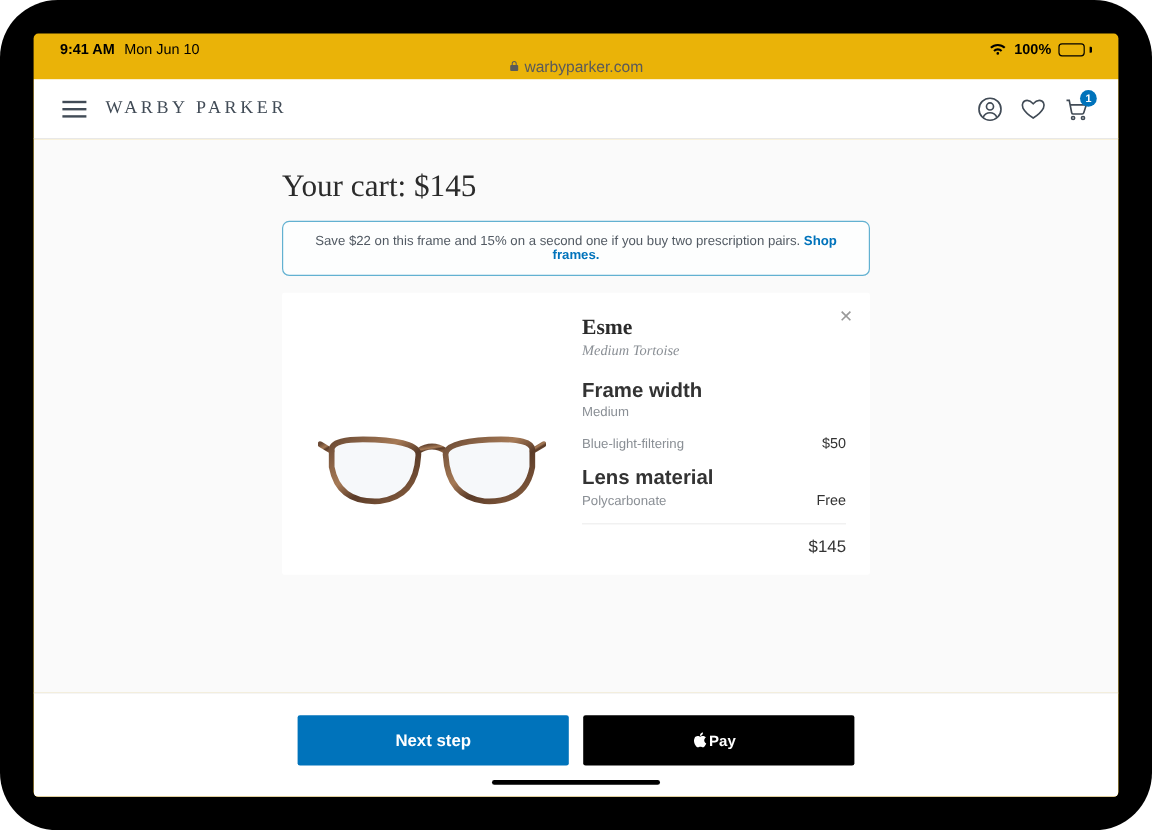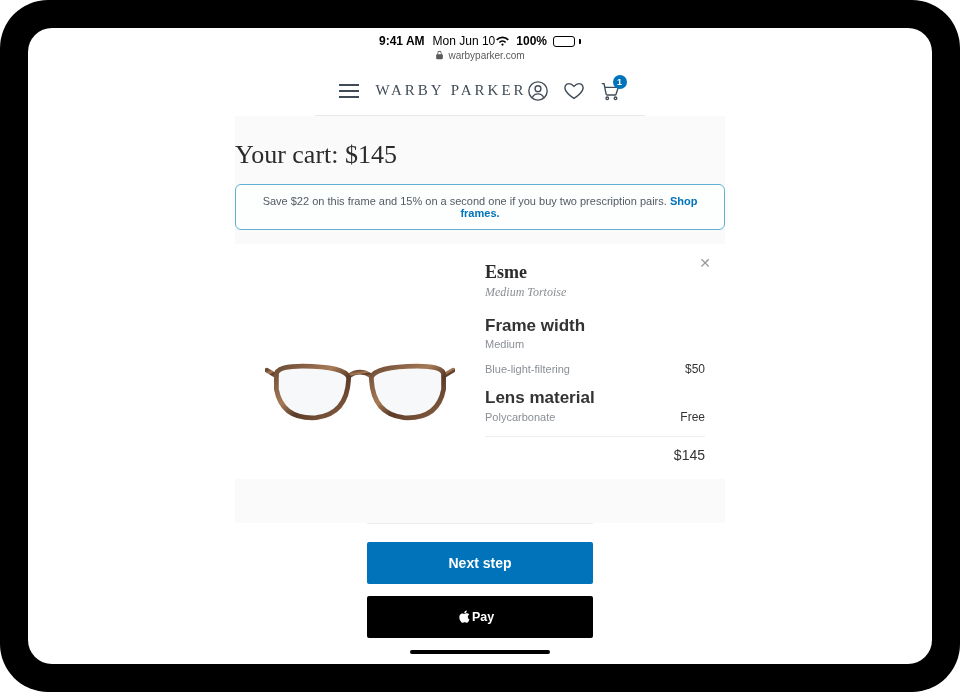--- a/index.html
+++ b/index.html
@@ -5,41 +5,41 @@
   * { box-sizing: border-box; margin: 0; padding: 0; }
   html, body { width: 960px; height: 692px; background: #fff; font-family: -apple-system, "Helvetica Neue", Arial, sans-serif; }
 
   
   .device {
     position: absolute; left: 0; top: 0; width: 960px; height: 692px;
     background: #000; border-radius: 48px;
   }
   .screen {
     position: absolute; left: 28px; top: 28px; right: 28px; bottom: 28px;
-    background: #ffffff; border-radius: 24px; overflow: hidden;
-    display: flex; flex-direction: column; align-items: center;
+    background: #eab308; border-radius: 4px; overflow: hidden;
+    display: flex; flex-direction: column;
   }
 
   
   .statusbar {
     height: 26px; display: flex; align-items: center; justify-content: space-between;
     padding: 0 22px; font-size: 12px; font-weight: 600; color: #000;
   }
   .statusbar .left { display: flex; gap: 8px; align-items: center; }
   .statusbar .right { display: flex; gap: 6px; align-items: center; }
   .wifi svg { width: 15px; height: 11px; display:block; }
   .battery { display:flex; align-items:center; gap:4px; }
   .battery-body { width: 22px; height: 11px; border: 1px solid #000; border-radius: 3px; position: relative; padding:1px; }
   .battery-fill { width: 100%; height: 100%; background:#000; border-radius:1px; }
   .battery-cap { width: 2px; height: 5px; background:#000; border-radius: 0 1px 1px 0; }
 
   
   .urlbar {
     height: 14px; display:flex; align-items:center; justify-content:center;
-    font-size: 10px; color:#5a5a5a; gap:4px; margin-top:-6px; margin-bottom:4px;
+    font-size: 13px; color:#5a5a5a; gap:4px; margin-top:-6px; margin-bottom:4px;
   }
   .lock-icon svg { width:9px; height:10px; display:block; }
 
   
   .site-header {
     height: 50px; display:flex; align-items:center; justify-content:space-between;
     padding: 0 24px; border-bottom: 1px solid #e8e8e8; background:#fff;
   }
   .site-header-left { display:flex; align-items:center; gap:16px; }
   .hamburger { display:flex; flex-direction:column; gap:4px; cursor:pointer; }
@@ -81,21 +81,20 @@
   .spec-label { font-size: 17px; font-weight:700; color:#333; margin-bottom:2px; }
   .spec-val { font-size: 11px; color:#8a8f95; }
   .spec-price { font-size: 12px; color:#333; }
   .total-row { border-top:1px solid #eee; margin-top:6px; padding-top:10px; display:flex; justify-content:flex-end; }
   .total { font-size:14px; color:#333; }
 
   
   .action-bar {
     background:#fff; padding: 18px 0 26px; display:flex; justify-content:center; gap:12px;
     border-top: 1px solid #eee;
-    flex-direction: column;
   }
   .btn {
     width: 226px; height: 42px; border:none; border-radius:2px; font-size:14px; font-weight:600;
     display:flex; align-items:center; justify-content:center; cursor:pointer;
   }
   .btn-primary { background:#0073bb; color:#fff; }
   .btn-apple   { background:#000; color:#fff; gap:4px; }
   .btn-apple svg { width: 44px; height: 20px; }
 
   

